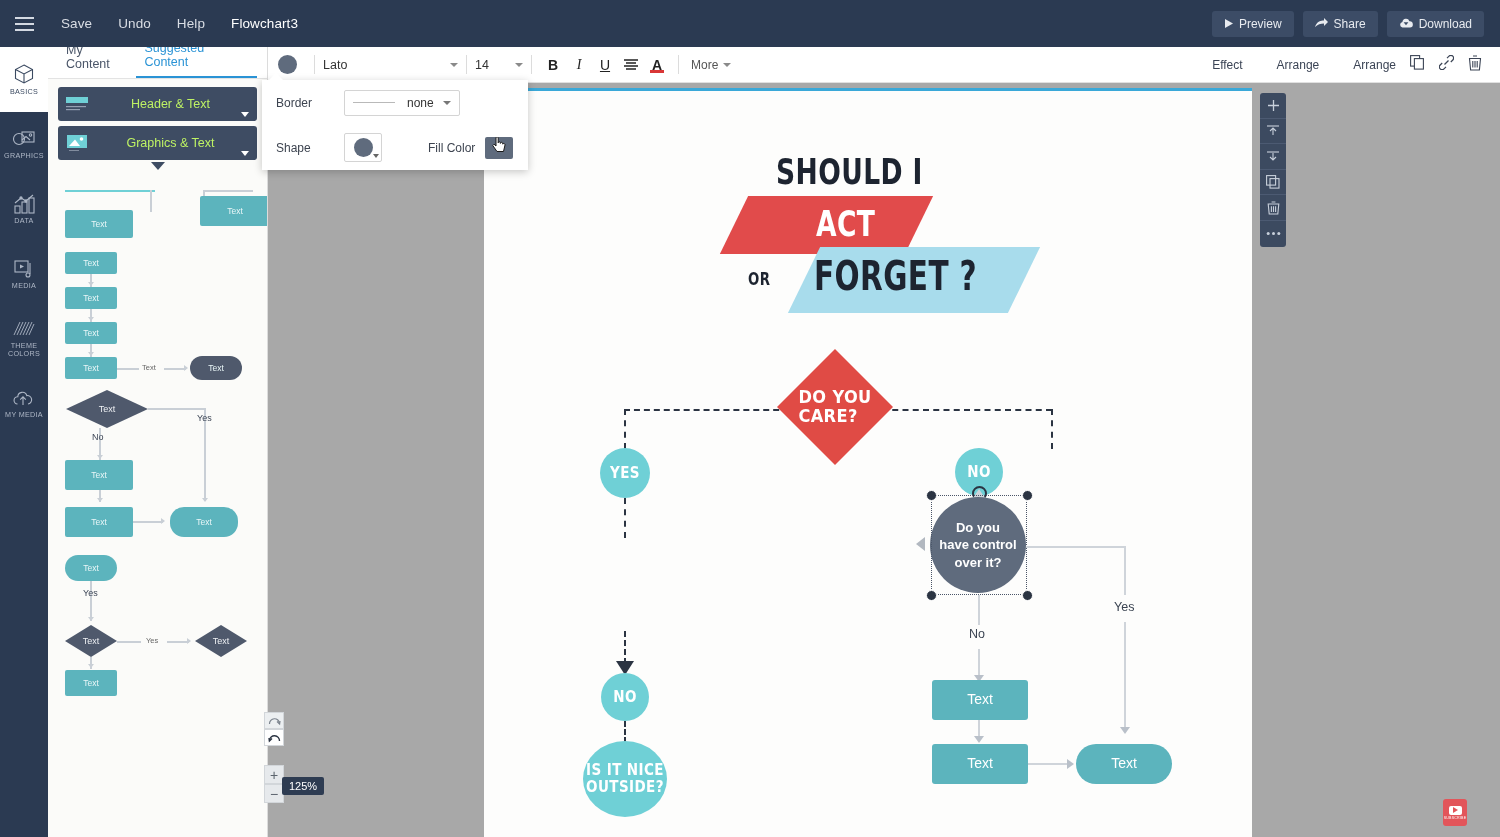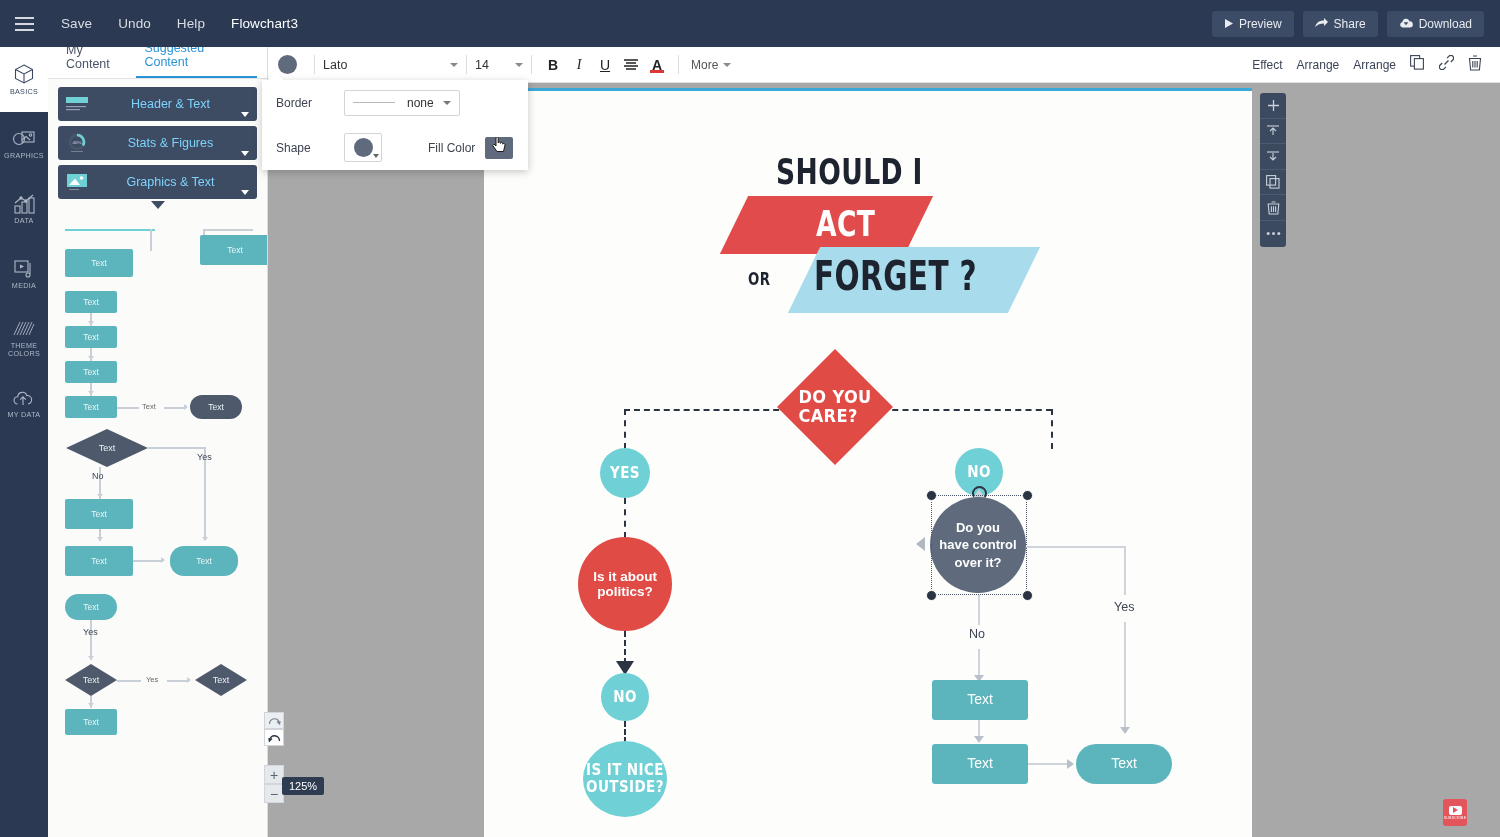--- a/index.html
+++ b/index.html
@@ -61,21 +61,21 @@
     font-size: 12.5px; color: #4a5568; padding: 0 8px 7px 8px; cursor: pointer;
   }
   .ptab.active { color: #2a93d5; border-bottom: 2.5px solid #2a93d5; }
 
   .accordion { padding: 8px 10px 0 10px; }
   .acc-row {
     height: 34px; background: #3e4c63; border-radius: 3px; margin-bottom: 5px;
     display: flex; align-items: center; position: relative; cursor: pointer;
   }
   .acc-thumb { width: 40px; display: flex; align-items: center; justify-content: center; }
-  .acc-label { color: #7dd3fc; font-size: 12.5px; flex: 1; text-align: center; padding-right: 14px; }
+  .acc-label { color: #bef264; font-size: 12.5px; flex: 1; text-align: center; padding-right: 14px; }
   .acc-arrow {
     position: absolute; right: 8px; bottom: 4px; width: 0; height: 0;
     border-left: 4.5px solid transparent; border-right: 4.5px solid transparent;
     border-top: 5px solid #ffffff;
   }
   .acc-row.open .acc-arrow { border-top: none; border-bottom: 5px solid #ffffff; bottom: auto; top: 4px; }
   .acc-pointer {
     width: 0; height: 0; margin: -3px auto 0 auto;
     border-left: 7px solid transparent; border-right: 7px solid transparent;
     border-top: 8px solid #3e4c63;
@@ -129,21 +129,21 @@
     font-size: 12.5px; color: #333; cursor: pointer;
   }
   #size-select {
     width: 48px; display: flex; align-items: center; justify-content: space-between;
     font-size: 12.5px; color: #333; cursor: pointer;
   }
   .chev { width: 0; height: 0; border-left: 4px solid transparent; border-right: 4px solid transparent; border-top: 4.5px solid #8a8a8a; }
   .fbtn { width: 26px; height: 26px; display: flex; align-items: center; justify-content: center; cursor: pointer; font-size: 14px; color: #222; }
   #more-btn { display: flex; align-items: center; gap: 5px; font-size: 12px; color: #555; cursor: pointer; padding-left: 4px; }
   #fmt-right { margin-left: auto; display: flex; align-items: center; gap: 14px; padding-right: 8px; }
-  .fr-text { font-size: 12px; color: #3b4455; cursor: pointer; }
+  .fr-text { font-size: 12px; color: #3b4455; cursor: pointer; margin-left: 20px; }
 
   
   #shape-popup {
     position: absolute; left: 262px; top: 80px; width: 266px; height: 90px;
     background: #ffffff; box-shadow: 0 2px 8px rgba(0,0,0,.22); z-index: 60;
   }
   #popup-tip {
     position: absolute; left: 268px; top: 73px; width: 0; height: 0; z-index: 61;
     border-left: 8px solid transparent; border-right: 8px solid transparent;
     border-bottom: 8px solid #ffffff;
@@ -411,21 +411,21 @@
     </span>
     <span class="rail-label">THEME COLORS</span>
   </div>
   <div class="rail-item">
     <span>
       <svg width="24" height="18" viewBox="0 0 24 18" fill="none" stroke="currentColor" stroke-width="1.1">
         <path d="M5.5 14 A3.6 3.6 0 0 1 5.8 6.8 A4.6 4.6 0 0 1 14.8 5.6 A3.5 3.5 0 0 1 16 14"></path>
         <path d="M11 15 L11 7 M8.2 9.6 L11 6.8 L13.8 9.6"></path>
       </svg>
     </span>
-    <span class="rail-label">MY DATA</span>
+    <span class="rail-label">MY MEDIA</span>
   </div>
 </div>
 
 <div id="panel">
   <div id="panel-tabs">
     <div class="ptab">My Content</div>
     <div class="ptab active">Suggested Content</div>
   </div>
 
   <div class="accordion">
@@ -434,32 +434,20 @@
         <svg width="26" height="16" viewBox="0 0 26 16">
           <rect x="1" y="1" width="22" height="6" fill="#6fd0d6"></rect>
           <rect x="1" y="10" width="20" height="1.2" fill="#95a0b2"></rect>
           <rect x="1" y="13" width="14" height="1.2" fill="#95a0b2"></rect>
         </svg>
       </div>
       <div class="acc-label">Header &amp; Text</div>
       <div class="acc-arrow"></div>
     </div>
 
-    <div class="acc-row">
-      <div class="acc-thumb">
-        <svg width="26" height="20" viewBox="0 0 26 20">
-          <circle cx="12" cy="9" r="7" fill="none" stroke="#4a5768" stroke-width="2.6"></circle>
-          <path d="M12 2 A7 7 0 0 1 18 12.5" fill="none" stroke="#6fd0d6" stroke-width="2.6"></path>
-          <text x="12" y="11" font-size="4.4" fill="#cfd6df" text-anchor="middle" font-family="Liberation Sans">40%</text>
-          <rect x="6" y="18" width="12" height="0.9" fill="#7d8798"></rect>
-        </svg>
-      </div>
-      <div class="acc-label">Stats &amp; Figures</div>
-      <div class="acc-arrow"></div>
-    </div>
 
     <div class="acc-row">
       <div class="acc-thumb">
         <svg width="26" height="18" viewBox="0 0 26 18">
           <rect x="2" y="1" width="20" height="13" fill="#6fd0d6"></rect>
           <path d="M4 12 L10 5.5 L15 12 Z" fill="#ffffff"></path>
           <circle cx="16.5" cy="5" r="1.8" fill="#ffffff"></circle>
           <rect x="4" y="16" width="10" height="0.9" fill="#8a94a5"></rect>
         </svg>
       </div>
@@ -641,22 +629,20 @@
     <div class="fdash-v" style="left:567px; top:318px; height:40px;"></div>
 
     <div class="fdiamond-red" style="left:293px; top:258px; width:116px; height:116px;">
       <div class="cond" style="font-size:18px; color:#fff; white-space:pre-line; line-height:1.05;">DO YOU
 CARE?</div>
     </div>
 
     <div class="fnode fcircle cond" style="left:116px; top:357px; width:50px; height:50px; background:#6fd0d6; font-size:15px;">YES</div>
     <div class="fdash-v" style="left:140px; top:407px; height:40px;"></div>
 
-    <div class="fnode fcircle" style="left:94px; top:446px; width:94px; height:94px; background:#e04b45; font-size:13.5px; white-space:pre-line; font-weight:600;">Is it about
-politics?</div>
     <div class="fdash-v" style="left:140px; top:540px; height:42px;"></div>
     <div class="farrow-down" style="left:132px; top:570px;"></div>
 
     <div class="fnode fcircle cond" style="left:117px; top:582px; width:48px; height:48px; background:#6fd0d6; font-size:15px;">NO</div>
     <div class="fdash-v" style="left:140px; top:630px; height:22px;"></div>
 
     <div class="fnode cond" style="left:99px; top:650px; width:84px; height:76px; background:#6fd0d6; border-radius:50%; font-size:15px; white-space:pre-line;">IS IT NICE
 OUTSIDE?</div>
 
     <div class="fnode fcircle cond" style="left:471px; top:357px; width:48px; height:48px; background:#6fd0d6; font-size:15px;">NO</div>

